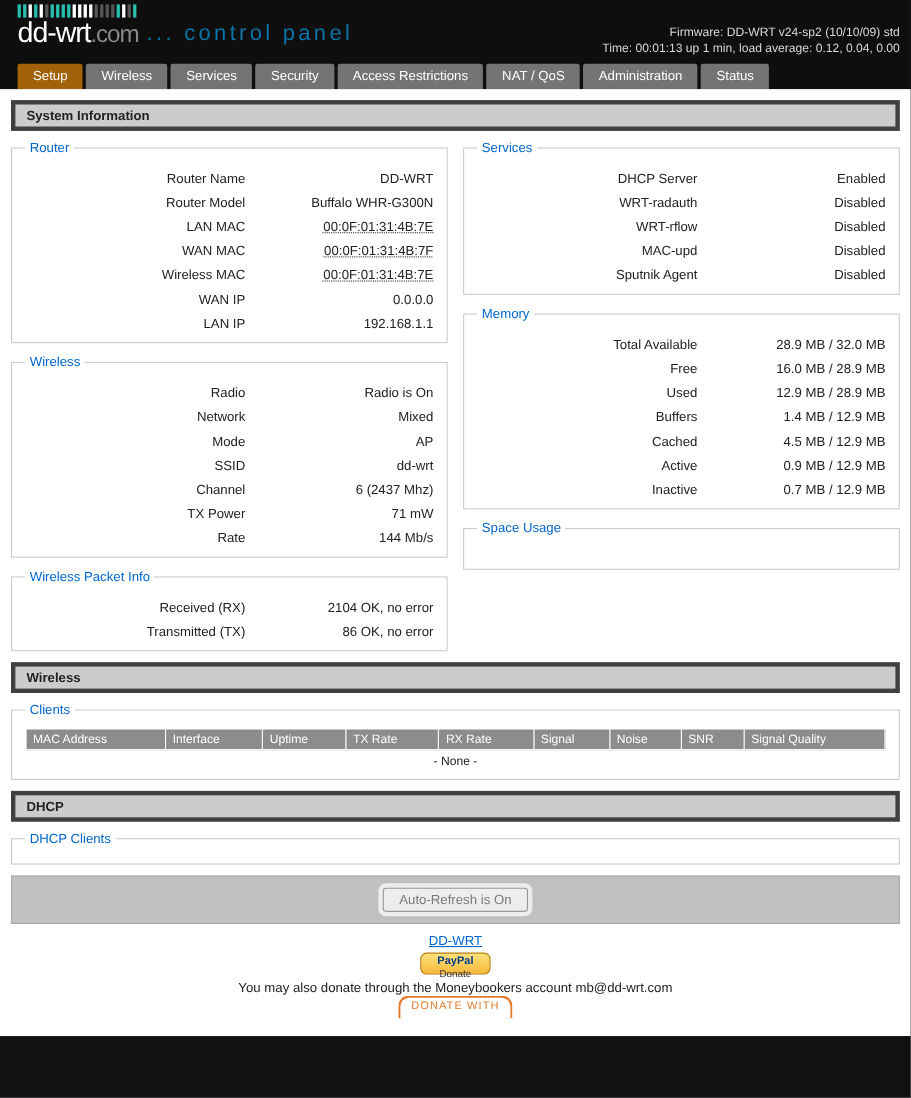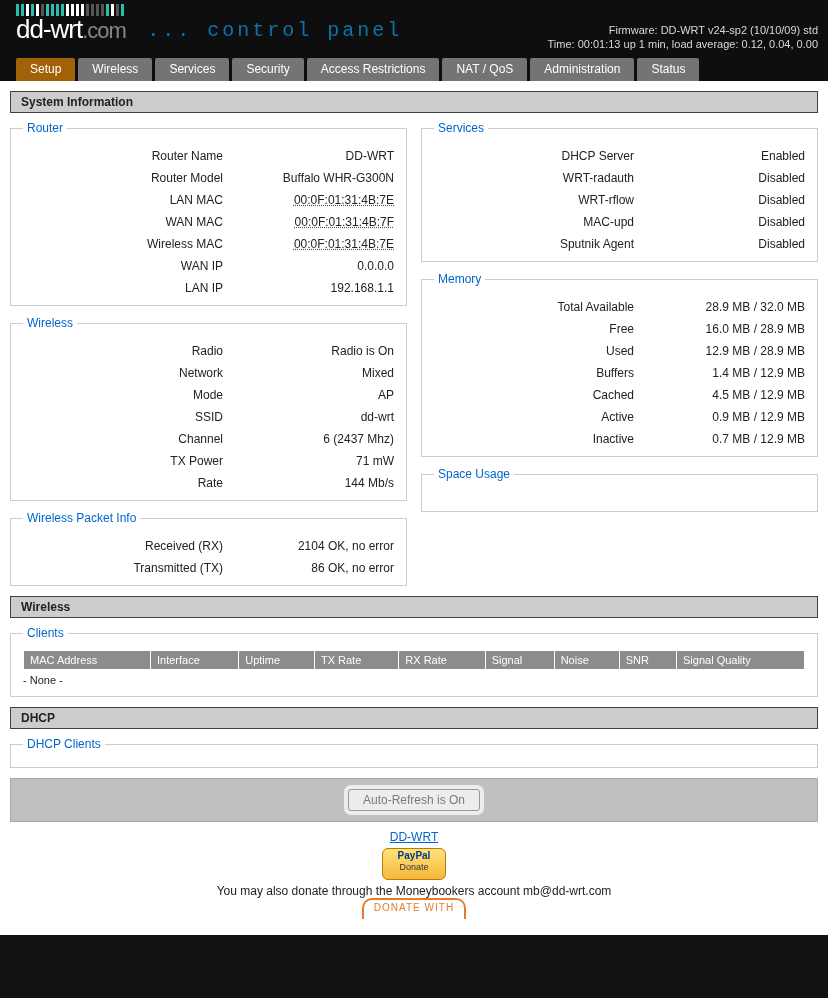--- a/index.html
+++ b/index.html
@@ -19,67 +19,67 @@
   }
   .logo-area { display:flex; flex-direction:column; }
   .logo-ticks { display:flex; gap:2px; margin-bottom:2px; }
   .logo-ticks span { width:3px; height:12px; display:inline-block; }
   .logo {
     font-family:Verdana,Arial,sans-serif; font-size:26px; letter-spacing:-1px;
     color:#fff; line-height:22px;
   }
   .logo .com { color:#888; font-size:22px;margin-top:38px; }
   .cp {
-    font-family:Liberation Mono, monospace; font-size:20px; letter-spacing:3px;
-    color:#0C74A8; margin-left:18px; display:inline-block; transform:translateY(-2px);
+    font-family:Liberation Sans, sans-serif; font-size:20px; letter-spacing:3px;
+    color:#0C74A8; margin-left:4px; display:inline-block; transform:translateY(-2px);
   }
   .header-right { text-align:right; font-size:11px; color:#d8d8d8; line-height:14px;margin-top:19px; }
   .menu {
     background:#0E0E0E; padding:0 0 0 16px; display:flex; gap:3px;
   }
   .menu .tab {
     background:#747474; color:#fff; font-size:12px; padding:4px 14px 5px;
     border-radius:2px 2px 0 0; cursor:pointer; font-weight:normal;
   }
   .menu .tab.sel { background:#a16207; }
   .content { background:#fff; padding:10px; }
   .section-title {
-    background:#CCCCCC; border:1px solid #404040; font-weight:bold;
+    background:#CCCCCC; border:4px solid #404040; font-weight:bold;
     font-size:12px; padding:3px 10px; color:#222; margin-bottom:8px;
   }
   .columns { display:flex; gap:14px; }
   .col { flex:1; min-width:0; }
   fieldset {
     border:1px solid #CCC; border-radius:0; margin:0 0 10px 0; padding:10px 12px 6px 12px;
   }
   legend { color:var(--link); font-size:12px; padding:0 4px; }
   .kv { display:flex; padding:4px 0;text-align:right; }
   .kv .k { width:200px; color:#222; }
   .kv .v { flex:1; color:#222; }
   .mac { text-decoration:underline dotted #555; color:#222; cursor:pointer; }
   .tbl { width:100%; border-collapse:collapse; }
   .tbl th {
     background:#8C8C8C; color:#fff; font-weight:normal; font-size:11px;
     padding:3px 6px; text-align:left; border:1px solid #fff;
   }
   .tbl td { font-size:11px; padding:3px 6px; }
-  .none { padding:4px 0; font-size:11px; }
+  .none { text-align:center; padding:4px 0; font-size:11px; }
   .footer-bar {
     background:#C0C0C0; border:1px solid #AAA; padding:10px; text-align:center;
     margin-top:6px;
   }
   .autoref {
     display:inline-block; background:#EDEDED; border:1px solid #999;
     color:#7A7A7A; font-size:12px; padding:3px 14px; border-radius:3px;
     box-shadow:0 0 0 4px #EDEDED;
   }
   .donate-area { text-align:center; font-size:12px; color:#222; padding:8px 0 6px; }
   .donate-area a { color:var(--link); text-decoration:underline; }
   .paypal {
-    display:inline-block; width:64px; height:32px; border:1px solid #B87A00;
+    display:inline-block; width:64px; height:20px; border:1px solid #B87A00;
     border-radius:6px; background:linear-gradient(#FFE27A,#F6B83C);
     font-size:10px; line-height:10px; color:#003A8C; font-weight:bold;
     padding-top:2px; margin:4px 0;
   }
   .paypal span{display:block;}
   .paypal .donate{ color:#333; font-size:9px; font-weight:normal; margin-top:1px;}
   .donate-with {
     display:inline-block; border:2px solid #E37B2D; border-bottom:none;
     border-radius:10px 10px 0 0; font-size:10px; color:#E37B2D;
     letter-spacing:1px; padding:2px 10px 6px;

